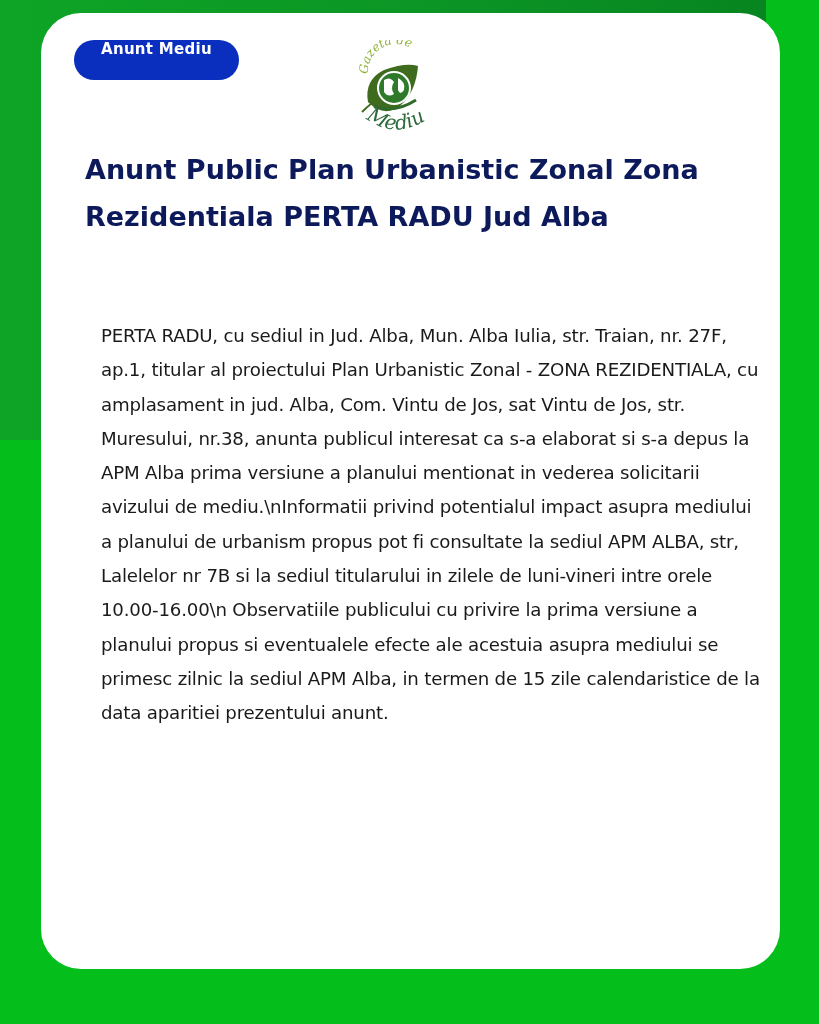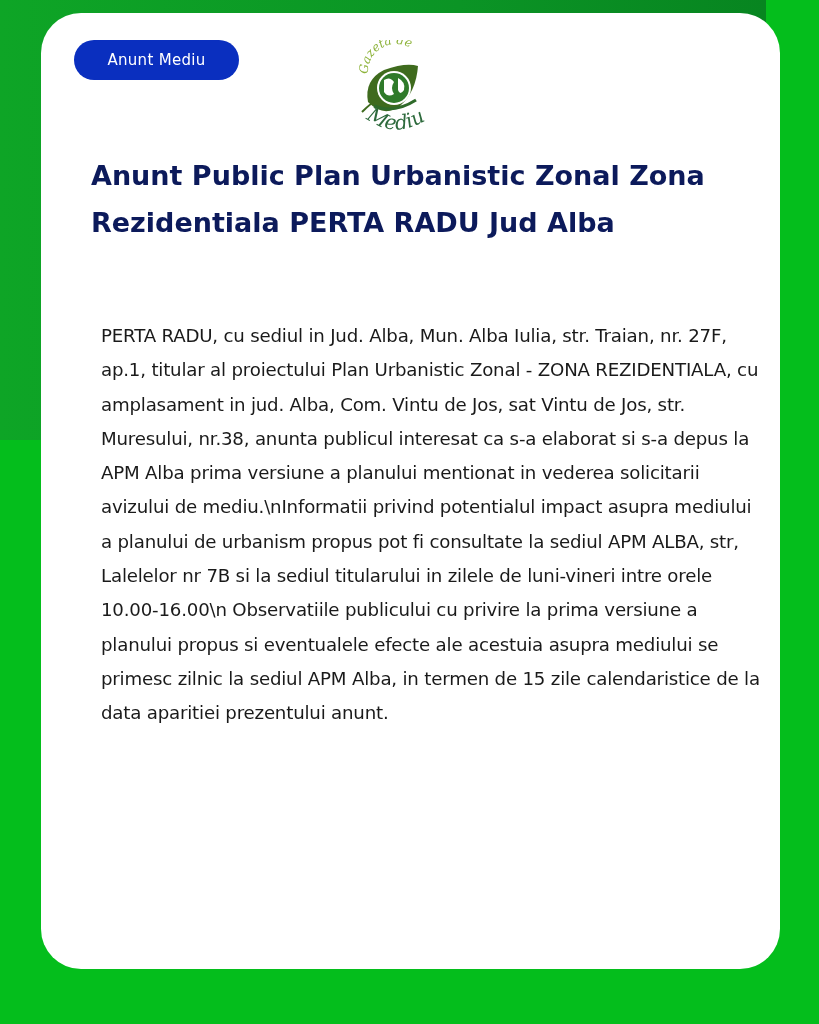--- a/index.html
+++ b/index.html
@@ -12,30 +12,31 @@
       position: absolute; left: 0; top: 0; width: 766px; height: 440px;
       background: linear-gradient(90deg, #0ea526 0%, #0b9425 60%, #078520 100%);
     }
     .card {
       position: absolute; left: 41px; top: 13px; width: 739px; height: 956px;
       background: #ffffff; border-radius: 40px;
     }
     .badge {
       position: absolute; left: 33px; top: 27px; width: 165px; height: 40px;
       border-radius: 20px; background: #0a2fbf; color: #ffffff;
-      font-size: 15px; display: flex; align-items: center; justify-content: center;
+      font-size: 15px; display: flex; align-items: flex-start; justify-content: center;
       letter-spacing: 0.3px;
+      font-weight: bold;
     }
     .logo {
       position: absolute; left: 313px; top: 27px; width: 82px; height: 102px;
     }
     .title {
       position: absolute; left: 44px; top: 133px; width: 660px;
       color: #0c1a5b; font-size: 27px; font-weight: bold; line-height: 47px;
-      margin: 6px;
+      margin: 0;
     }
     .body-text {
       position: absolute; left: 44px; top: 290px; width: 660px;
       color: #1a1a1a; font-size: 18.2px; line-height: 34.3px; margin: 16px;
       letter-spacing: -0.2px;
     }
   </style>
 </head>
 <body>
 

